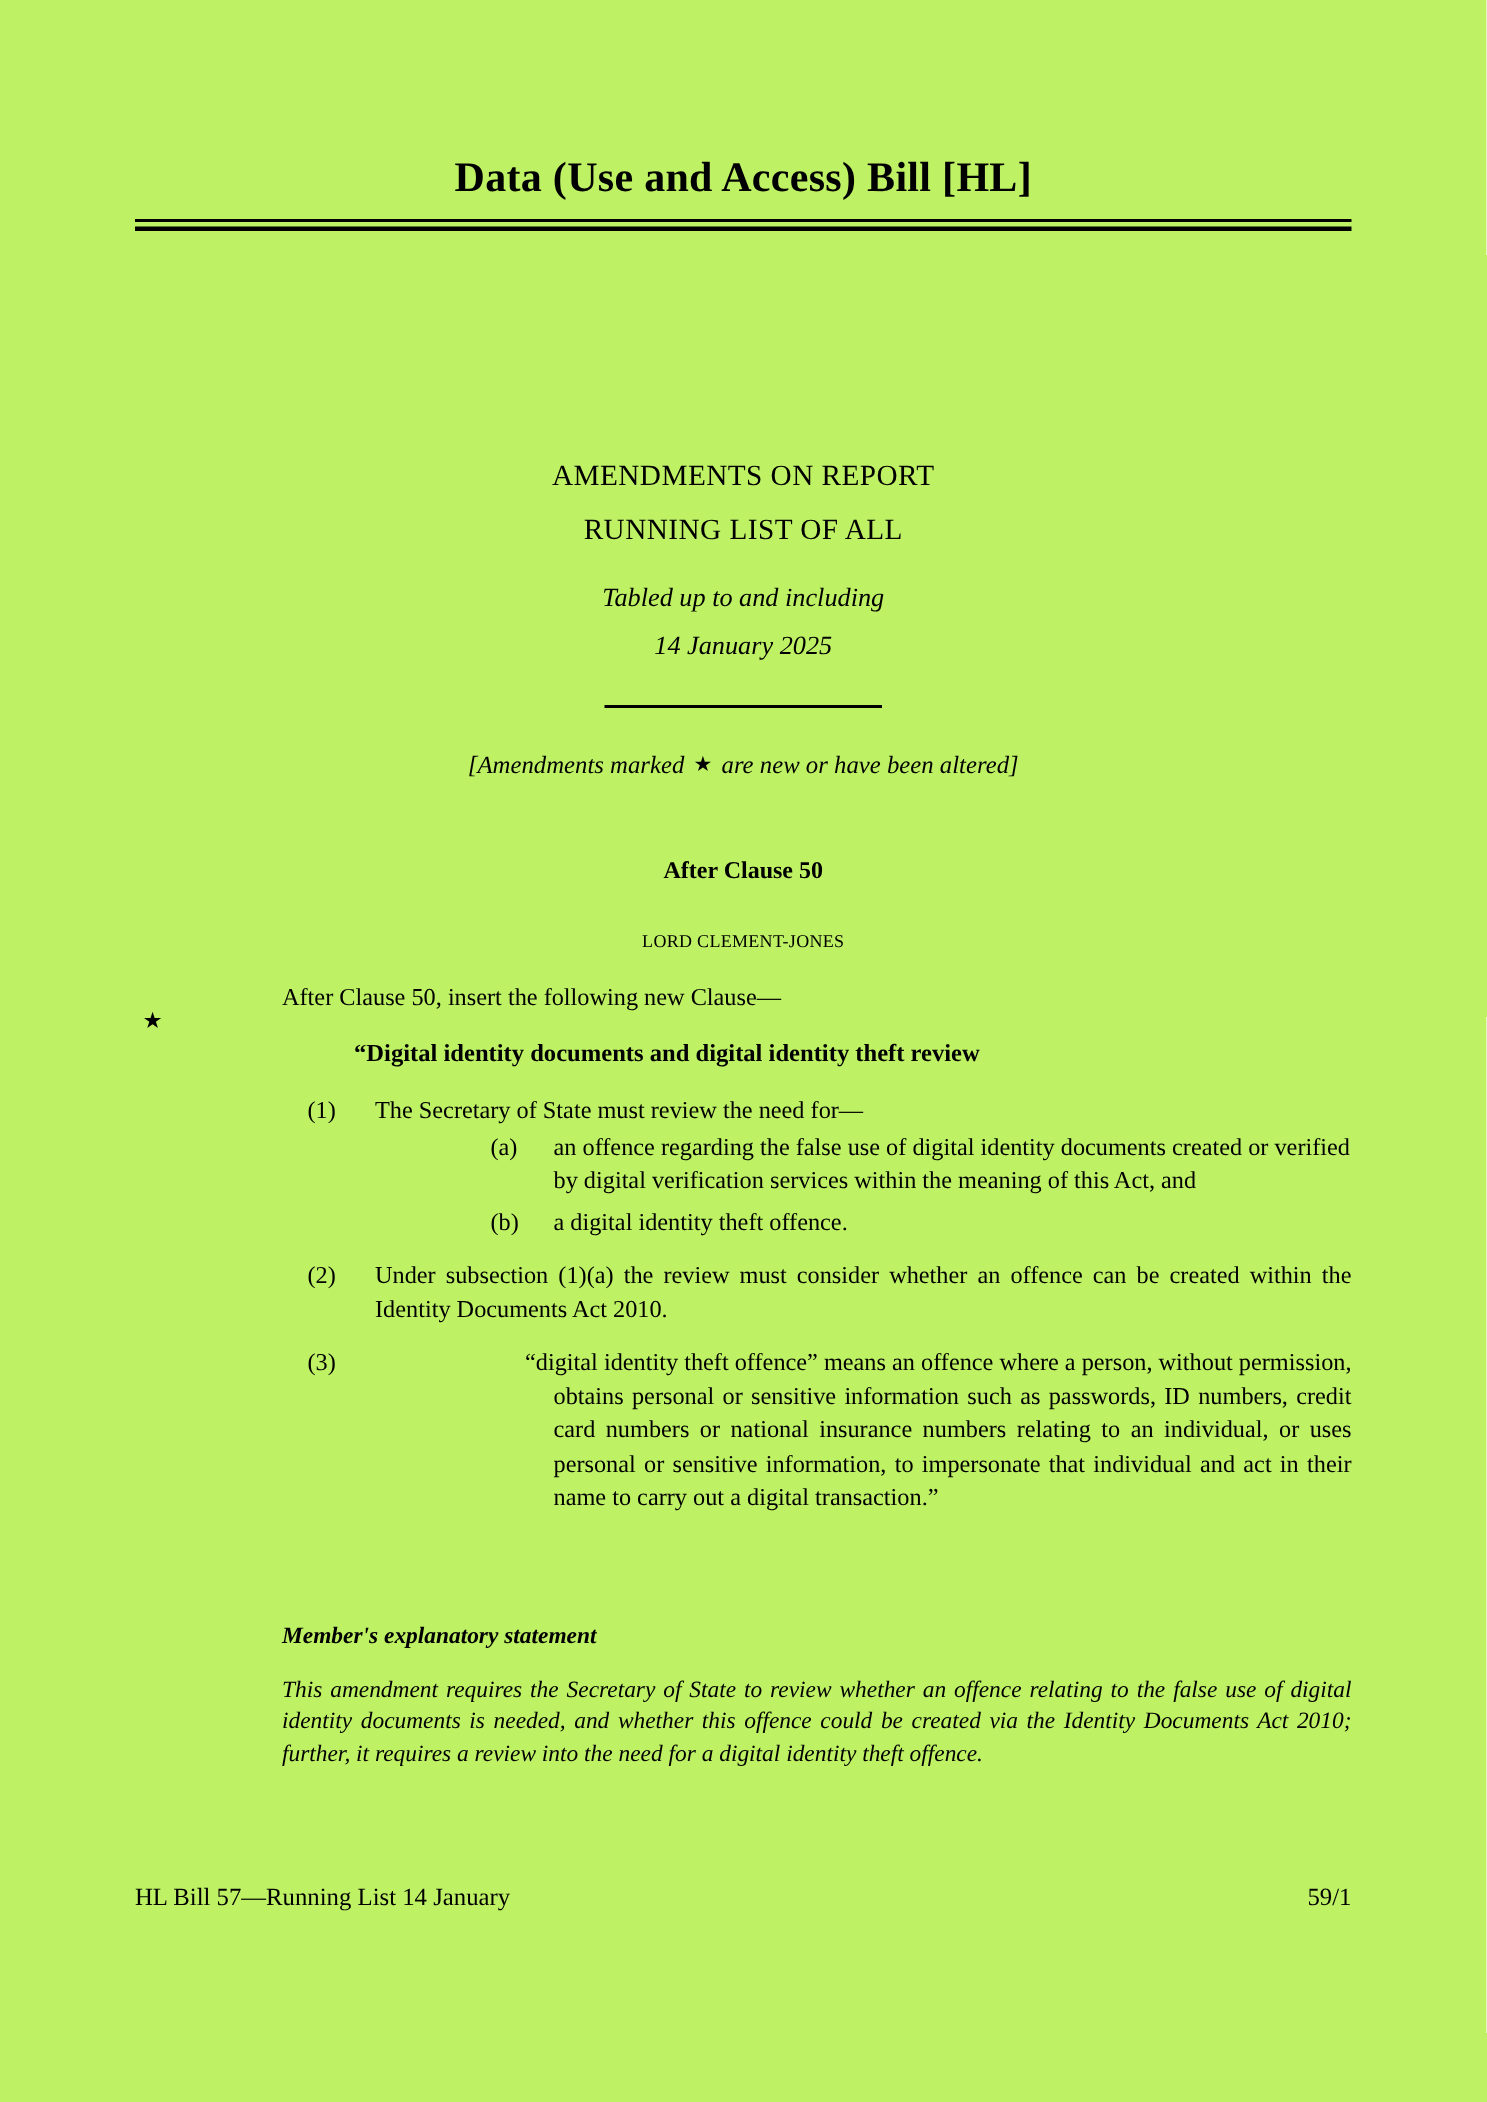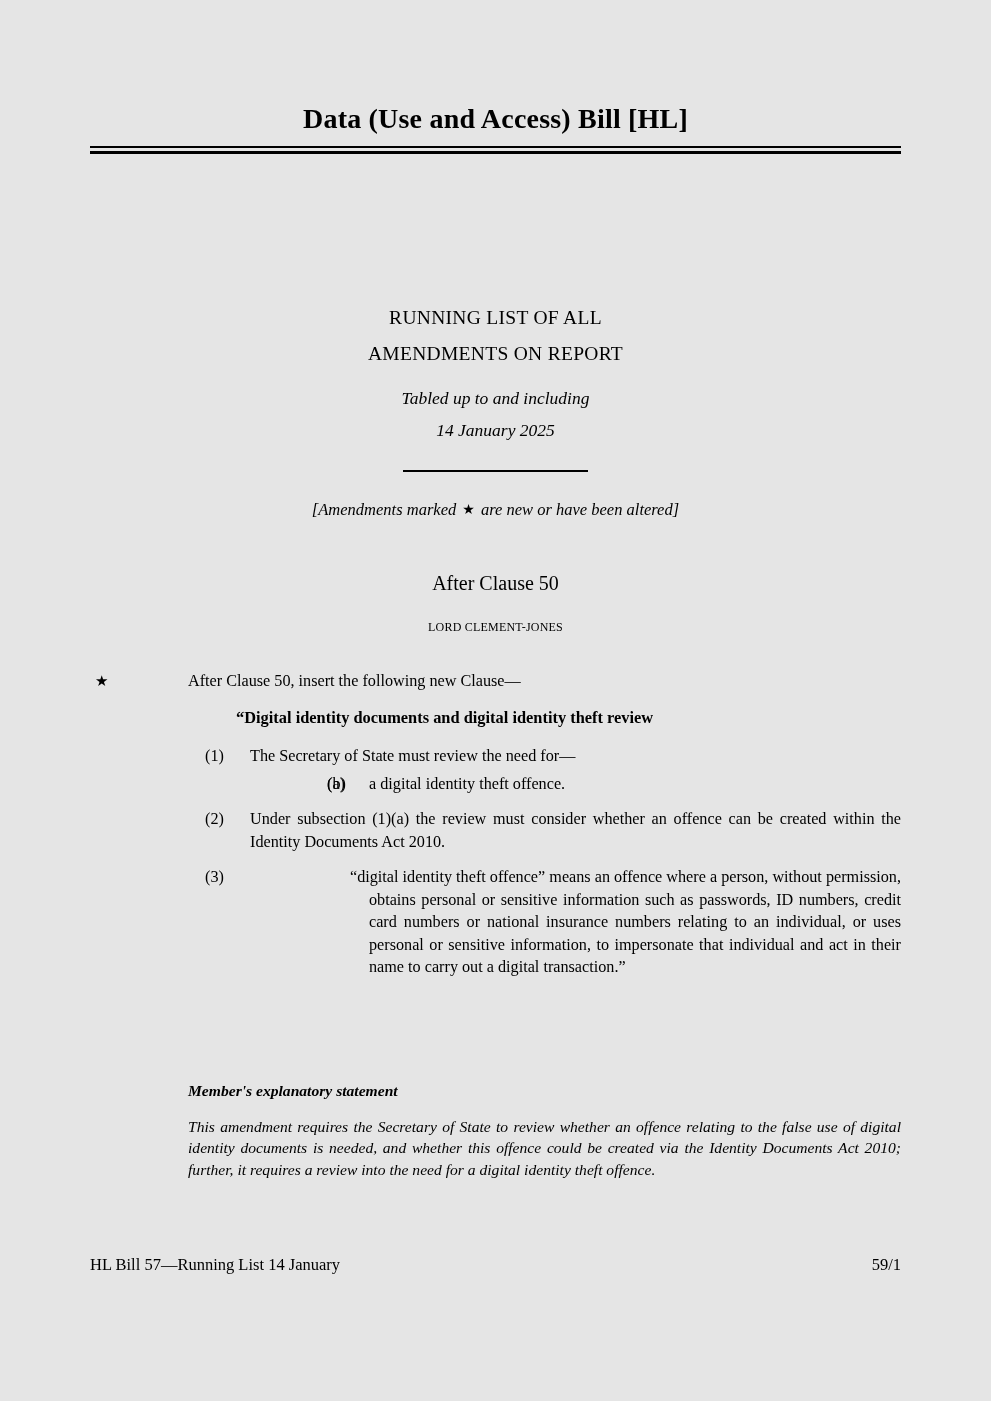--- a/index.html
+++ b/index.html
@@ -10,21 +10,21 @@
   }
   body {
     font-family: "Liberation Serif", "DejaVu Serif", serif;
     color: #000000;
   }
   .page {
     position: relative;
     width: 991px;
     height: 1401px;
     margin: 0 auto;
-    background: #e5e5e5;
+    background: #bef264;
     overflow: hidden;
   }
 
   
   .doc-title {
     position: absolute;
     left: 90px;
     top: 103px;
     width: 811px;
     text-align: center;
@@ -95,22 +95,22 @@
     vertical-align: 1px;
   }
 
   
   .clause-heading {
     position: absolute;
     left: 90px;
     top: 572px;
     width: 811px;
     text-align: center;
-    font-size: 20px;
-    font-weight: normal;
+    font-size: 16px;
+    font-weight: bold;
   }
   .sponsor {
     position: absolute;
     left: 90px;
     top: 620px;
     width: 811px;
     text-align: center;
     font-size: 12px;
     letter-spacing: 0.2px;
   }
@@ -119,21 +119,21 @@
     position: absolute;
     left: 95px;
     top: 670px;
     font-size: 15px;
     line-height: 22px;
   }
 
   .body-col {
     position: absolute;
     left: 188px;
-    top: 670px;
+    top: 654px;
     width: 713px;
     font-size: 16.2px;
     line-height: 22.5px;
   }
 
   .insert-line {
     margin: 0 0 14px 0;
   }
 
   .new-clause-title {
@@ -224,22 +224,22 @@
 <div class="page">
 
   <div class="doc-title">Data (Use and Access) Bill [HL]</div>
 
   <div class="rule-double">
     <div class="thin"></div>
     <div class="thick"></div>
   </div>
 
   <div class="head-block">
+    <div class="head-line">AMENDMENTS ON REPORT</div>
     <div class="head-line">RUNNING LIST OF ALL</div>
-    <div class="head-line">AMENDMENTS ON REPORT</div>
     <div class="head-tabled">Tabled up to and including</div>
     <div class="head-date">14 January 2025</div>
     <div class="rule-short"></div>
   </div>
 
   <div class="marked-note">
     <span>[Amendments marked</span>
     <span class="star">★</span>
     <span>are new or have been altered]</span>
   </div>
@@ -254,20 +254,21 @@
     <div class="insert-line">After Clause 50, insert the following new Clause—</div>
 
     <div class="new-clause-title">“Digital identity documents and digital identity theft review</div>
 
     <div class="sub no-justify">
       <span class="num">(1)</span>
       <span>The Secretary of State must review the need for—</span>
       <div class="para-list">
         <div class="para">
           <span class="num">(a)</span>
+          <span>an offence regarding the false use of digital identity documents created or verified by digital verification services within the meaning of this Act, and</span>
         </div>
         <div class="para">
           <span class="num">(b)</span>
           <span>a digital identity theft offence.</span>
         </div>
       </div>
     </div>
 
     <div class="sub">
       <span class="num">(2)</span>

